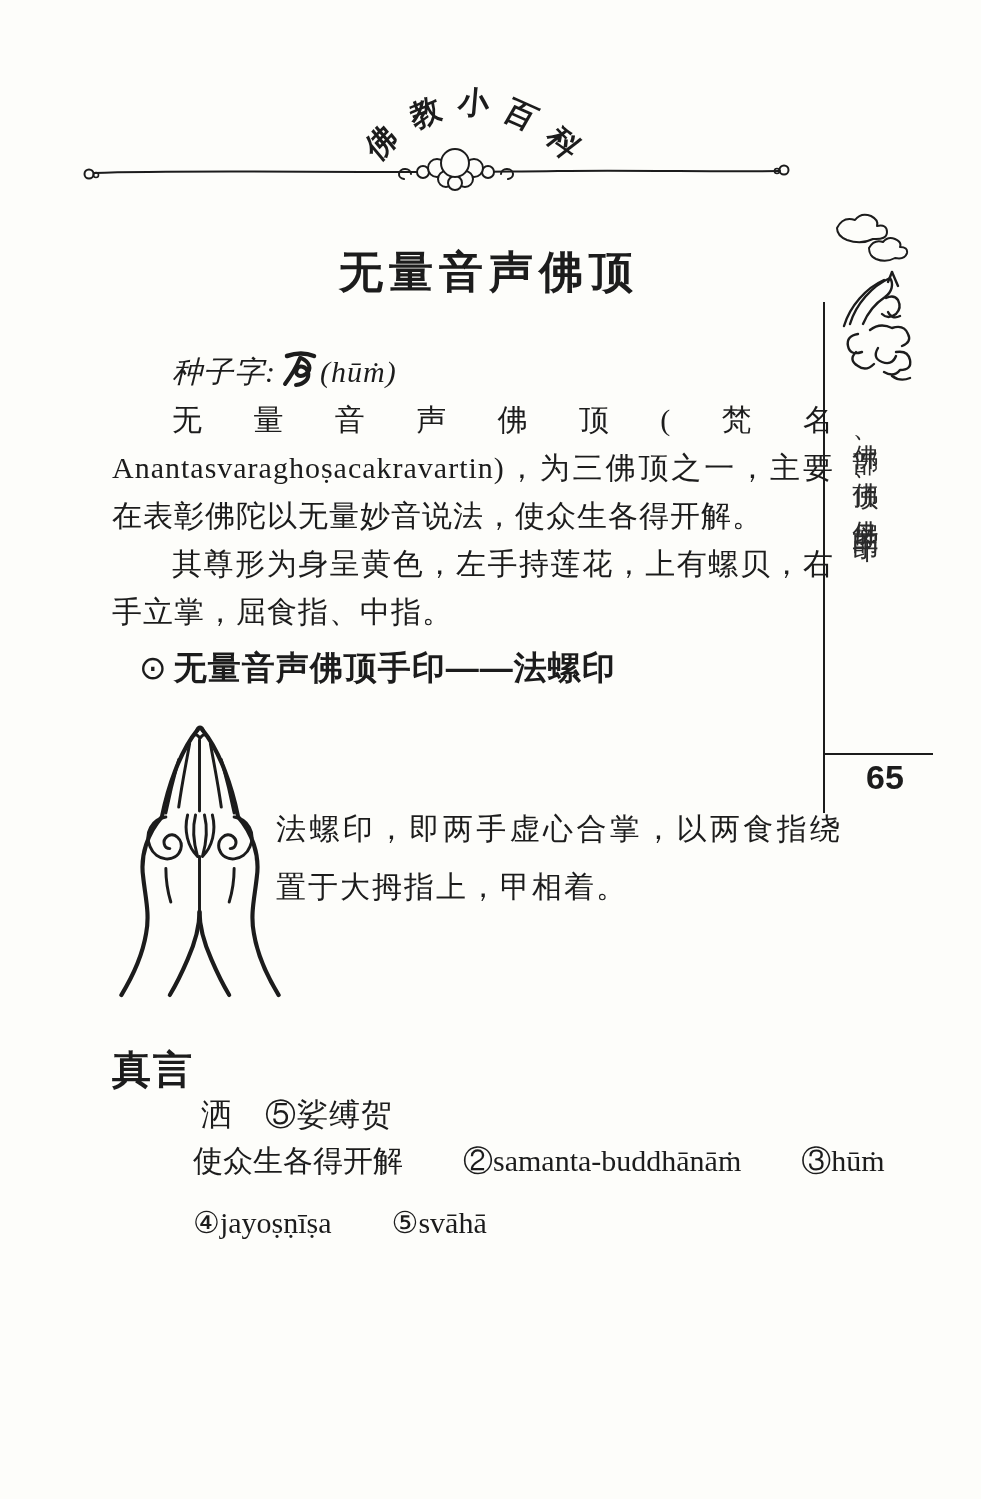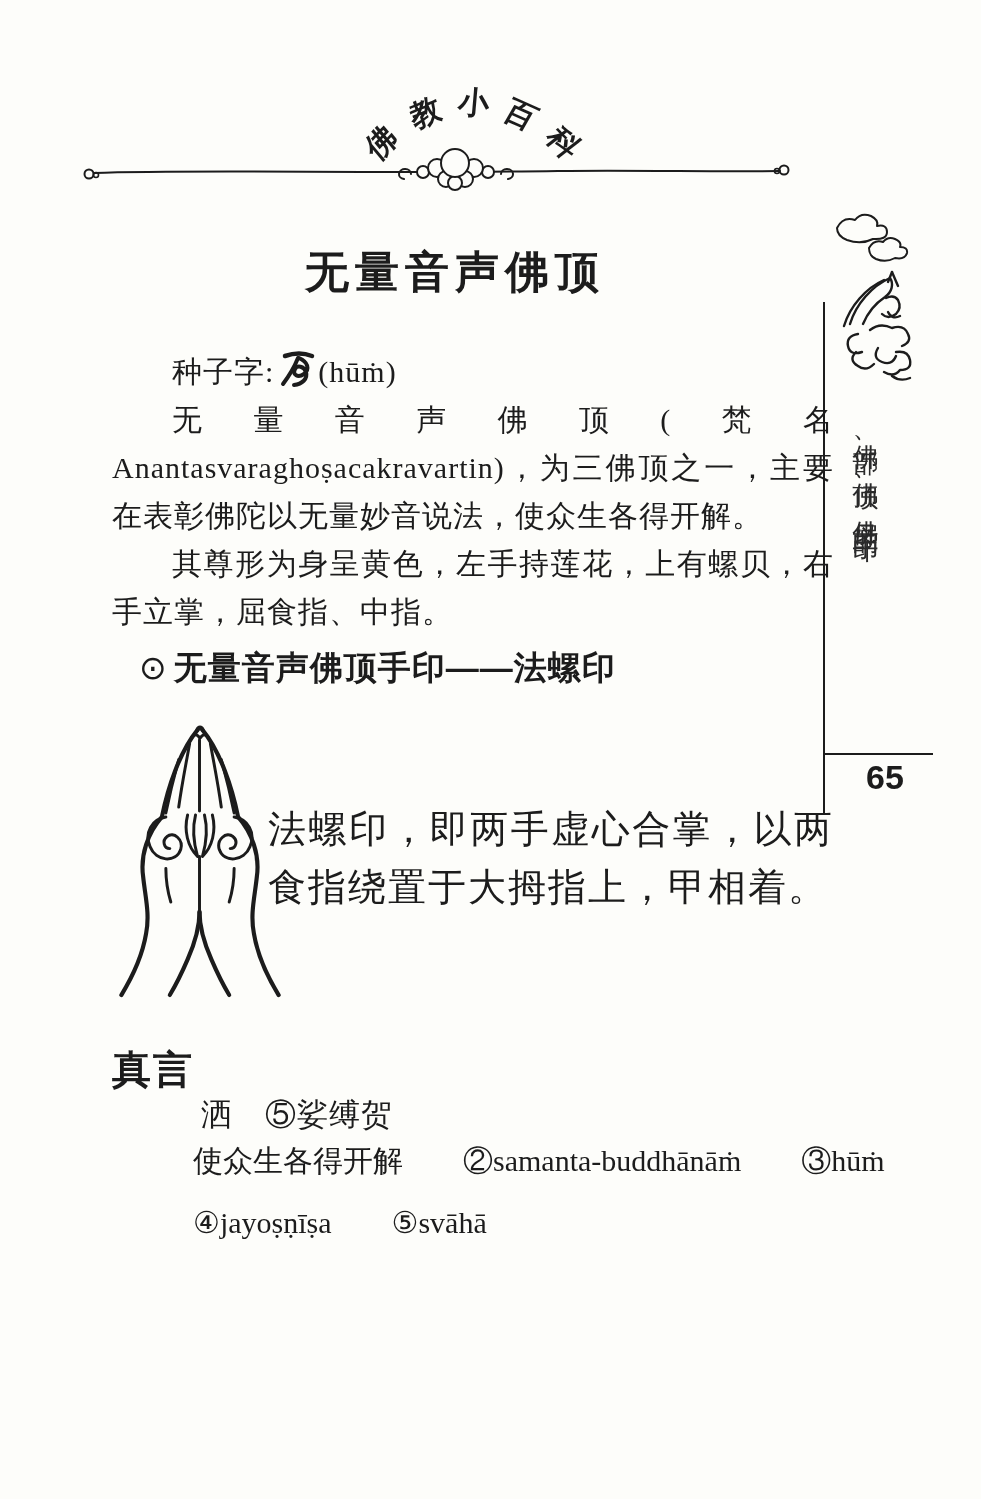--- a/index.html
+++ b/index.html
@@ -20,45 +20,45 @@
   .arc-c0{left:366px;top:122px;transform:rotate(-46deg) skewX(-6deg);}
   .arc-c1{left:410px;top:92px;transform:rotate(-23deg) skewX(-6deg);}
   .arc-c2{left:458px;top:82px;transform:rotate(1deg) skewX(-4deg);}
   .arc-c3{left:505px;top:94px;transform:rotate(24deg) skewX(-6deg);}
   .arc-c4{left:548px;top:122px;transform:rotate(46deg) skewX(-6deg);}
 
   .rule-svg{position:absolute;left:78px;top:146px;}
 
   
   .article-title{
-    position:absolute;left:94px;top:243px;width:722px;text-align:center;
+    position:absolute;left:128px;top:243px;width:722px;text-align:center;
     font-size:44px;font-weight:700;letter-spacing:6px;
     font-family:"Liberation Sans","DejaVu Sans",sans-serif;
   }
   .body-block{
     position:absolute;left:112px;top:348px;width:722px;
     font-size:30px;line-height:48px;text-align:justify;letter-spacing:1px;
   }
   .body-block p{margin:0;text-indent:60px;}
-  .seed-line{white-space:nowrap;}
+  .seed-line{white-space:nowrap;font-style:italic;}
   .seed-glyph{display:inline-block;vertical-align:-6px;margin:0 2px 0 6px;}
 
   .section-heading{
     position:absolute;left:104px;top:646px;width:740px;
     font-size:33px;font-weight:700;letter-spacing:1px;
     font-family:"Liberation Sans","DejaVu Sans",sans-serif;
     margin-left:35px;
   }
   .section-heading .bullet{font-weight:400;margin-right:6px;}
 
   .mudra-illustration{position:absolute;left:106px;top:718px;}
 
   .mudra-caption{
-    position:absolute;left:268px;top:800px;width:566px;
-    font-size:38px;line-height:58px;letter-spacing:2px;text-align:justify;
+    position:absolute;left:276px;top:800px;width:566px;
+    font-size:30px;line-height:58px;letter-spacing:2px;text-align:justify;
   }
 
   
   .mantra-label{
     position:absolute;left:112px;top:1043px;font-size:39px;font-weight:700;
     font-family:Liberation Serif, serif;letter-spacing:2px;
   }
   .mantra-zh-1{position:absolute;left:193px;top:1041px;}
   .mantra-zh-2{position:absolute;left:201px;top:1094px;}
   .mantra-zh-1,.mantra-zh-2{

